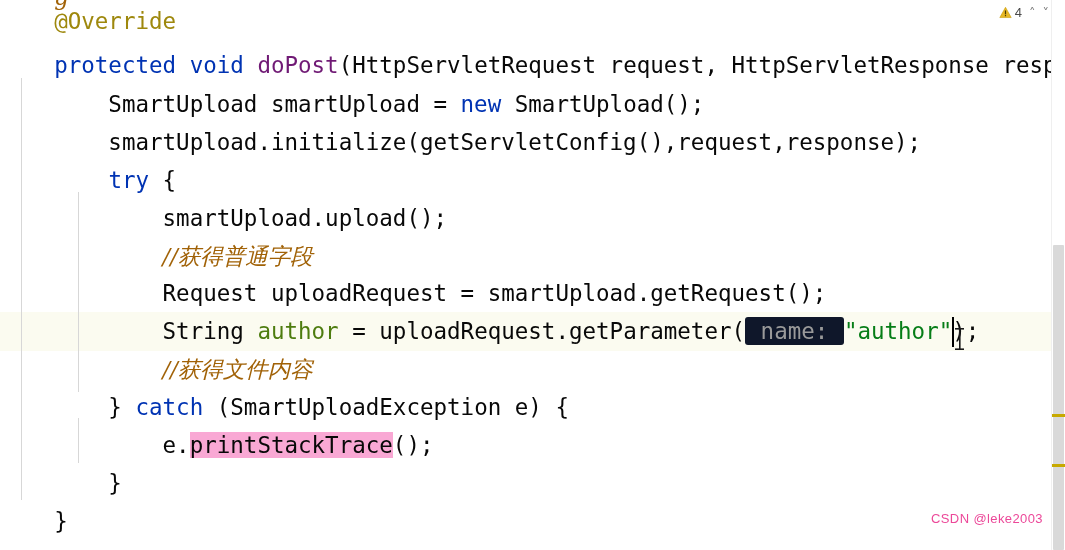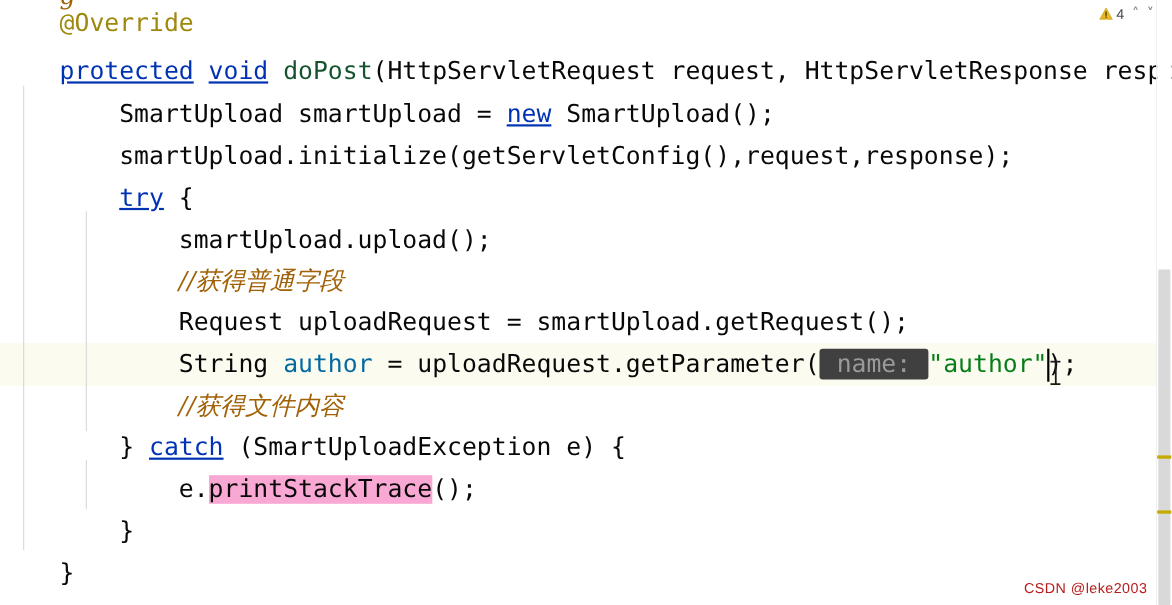--- a/index.html
+++ b/index.html
@@ -56,29 +56,29 @@
     line-height: 39px;
     font-size: 22.5px;
     font-family: "DejaVu Sans Mono", "Liberation Mono", monospace;
     letter-spacing: 0px;
     white-space: pre;
     color: #080808;
   }
 
   
   .tok-default    { color: #080808; }
-  .tok-keyword    { color: #0033b3; text-decoration: underline; }
+  .tok-keyword    { color: #0033b3; }
   .tok-annotation { color: #9e880d; }
-  .tok-method     { color: #14532d; }
+  .tok-method     { color: #701a75; }
   .tok-string     { color: #067d17; }
   .tok-comment    { color: #a16207; font-style: italic; font-family: "DejaVu Serif","Liberation Serif",serif; }
-  .tok-grayed     { color: #0369a1; }
+  .tok-grayed     { color: #4d7c0f; }
   .tok-hint {
     color: #9a9a9a;
-    background: #404040;
+    background: #0f172a;
     border-radius: 3px;
     padding: 1px 2px;
   }
   .tok-searchmatch {
     background: #f9a8d4;
     color: #080808;
   }
 
   
   .caret {
@@ -158,24 +158,24 @@
     width: 1px;
     height: 550px;
     background: #efefef;
     z-index: 5;
   }
 
   
   .watermark {
     position: absolute;
     right: 22px;
-    bottom: 8px;
+    bottom: 24px;
     font-family: "Liberation Sans", sans-serif;
     font-size: 13px;
-    color: #b91c1c;
+    color: #ec4899;
     letter-spacing: 0.4px;
     z-index: 9;
     white-space: nowrap;
   }
 </style>
 </head>
 <body>
 
 <div id="editor">
 

